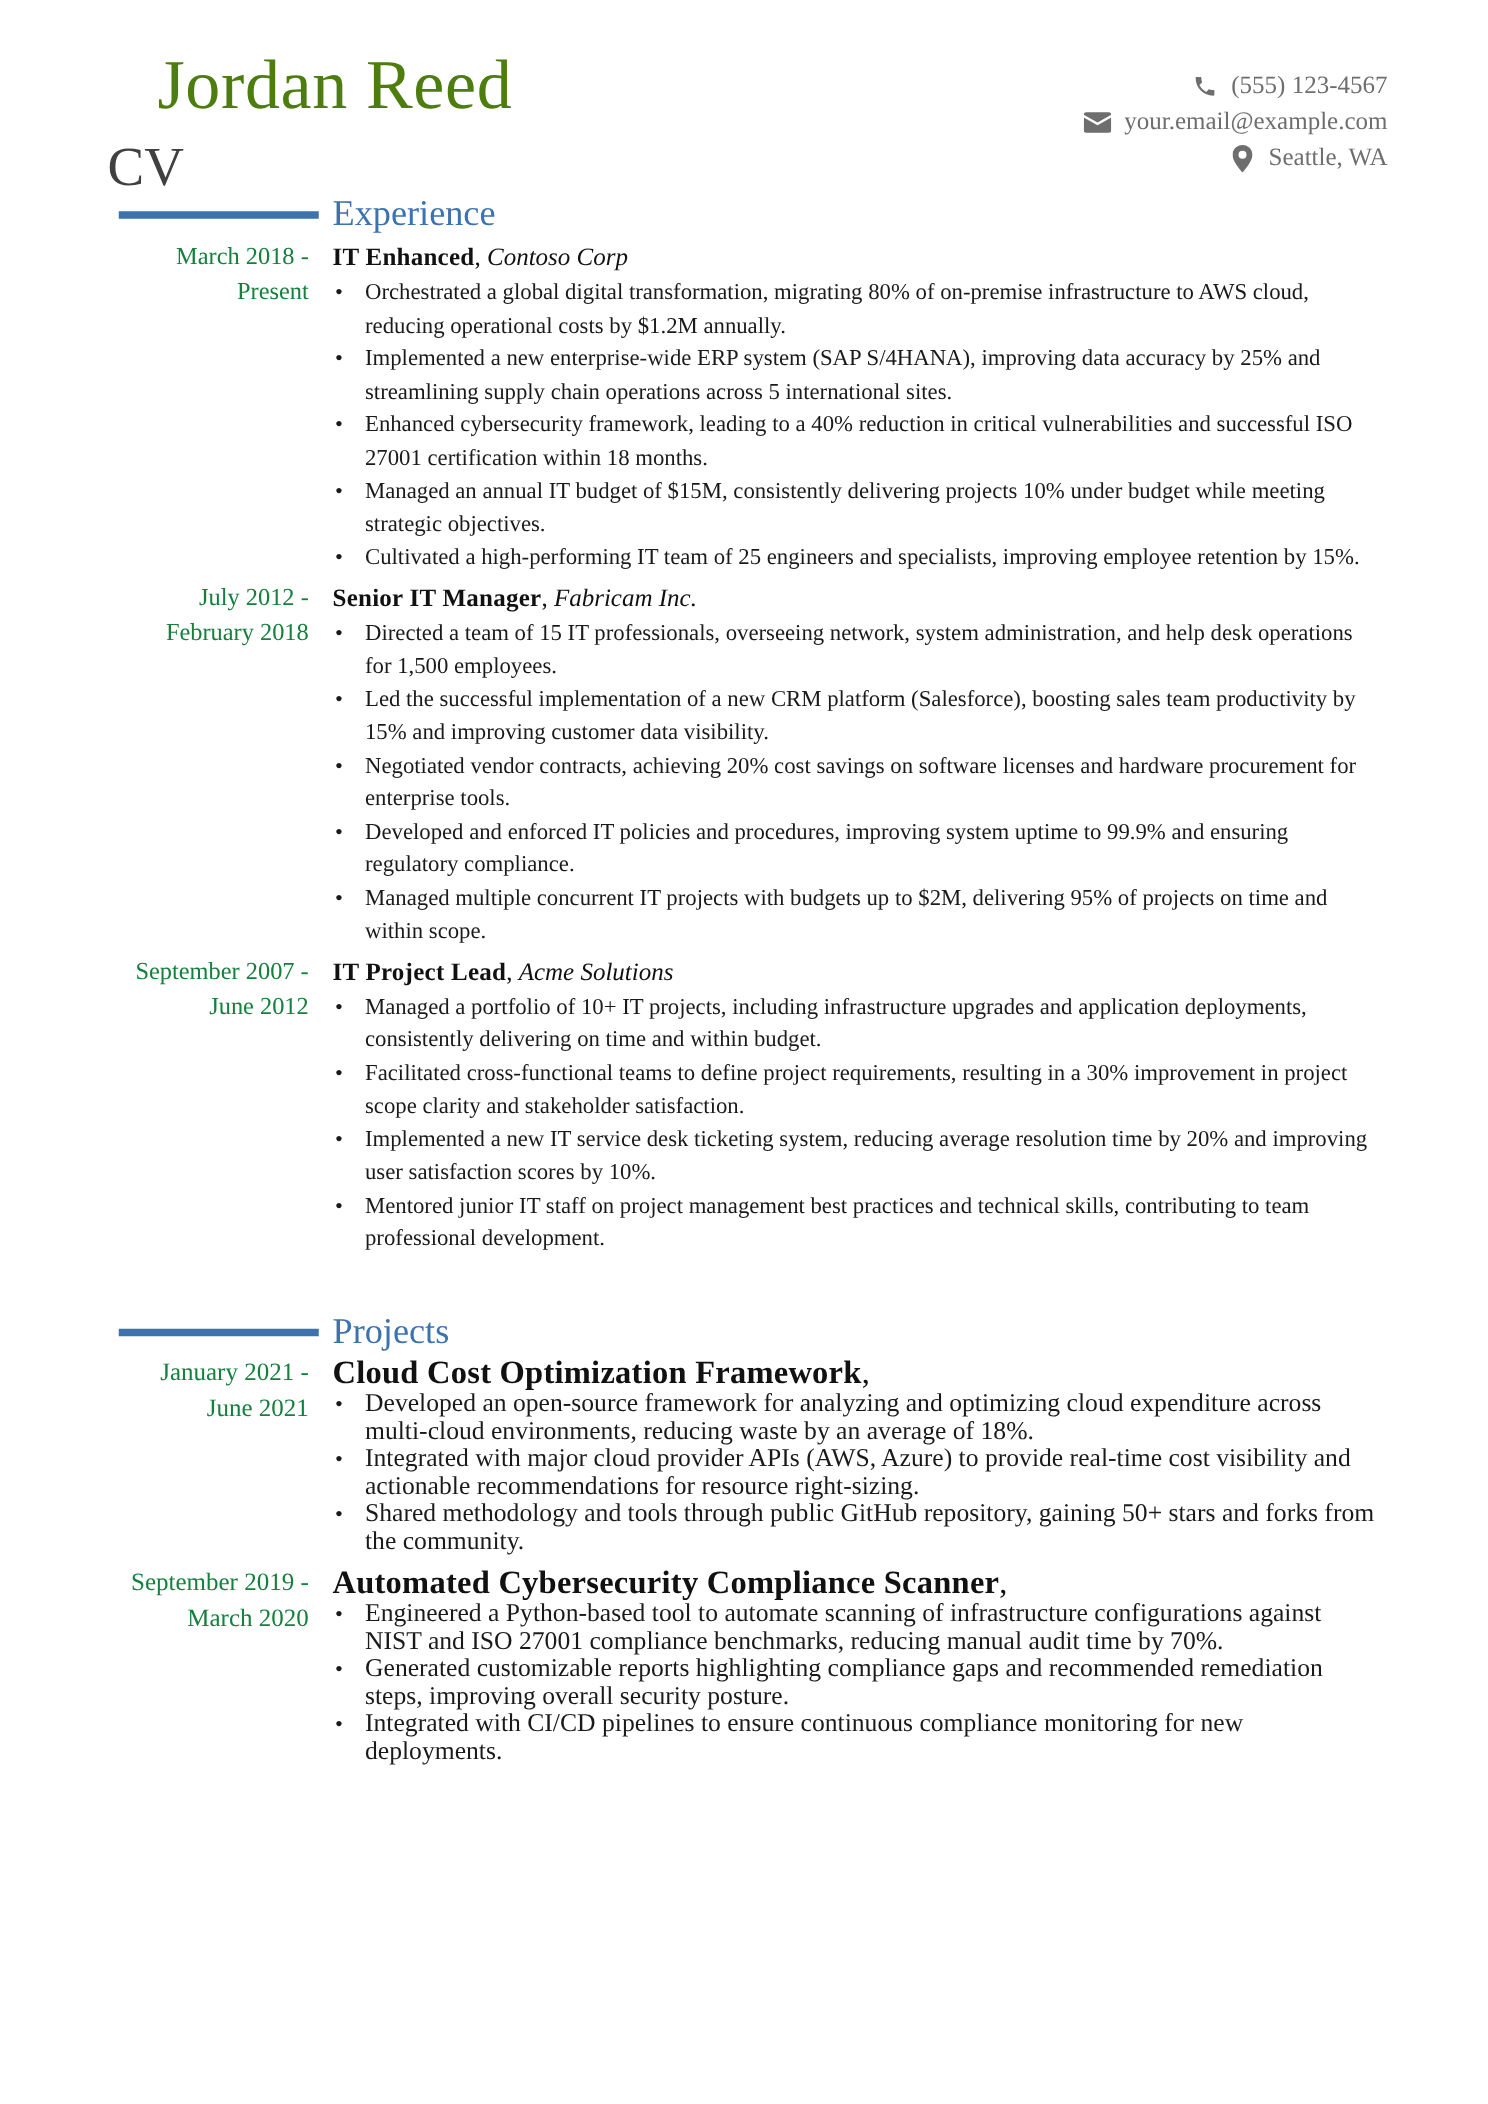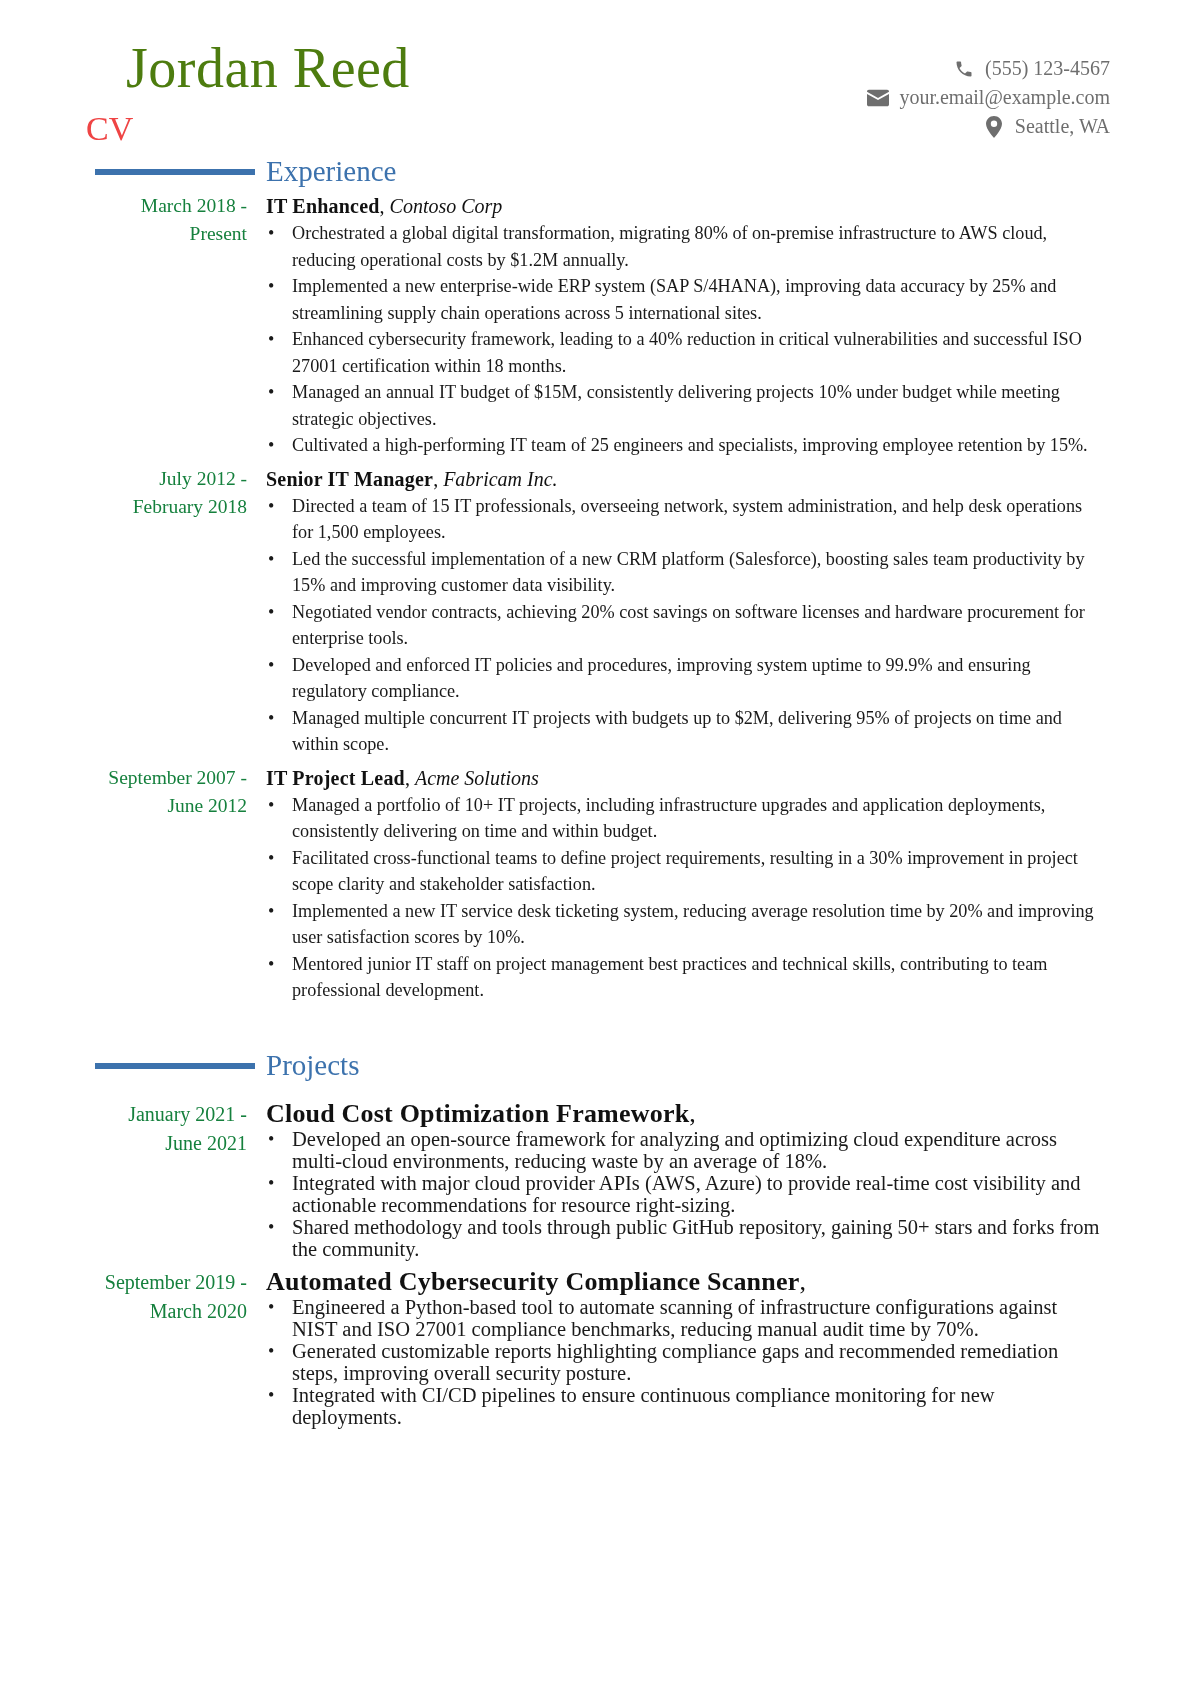--- a/index.html
+++ b/index.html
@@ -12,21 +12,21 @@
 
   
   .name {
     position: absolute; left: 86px; top: 40px;
     font-family: "Liberation Serif", serif;
     font-size: 56px; line-height: 1; color: #4d7c0f; letter-spacing: 0.5px; margin-left: 40px;
   }
   .subtitle {
     position: absolute; left: 86px; top: 112px;
     font-family: "Liberation Serif", serif;
-    font-size: 34px; line-height: 1; color: #ef4444;
+    font-size: 44px; line-height: 1; color: #404040;
   }
   .contact {
     position: absolute; right: 80px; top: 54px;
     text-align: left;
     font-family: "Liberation Serif", serif;
     font-size: 20px; color: #6e6e6e;
   }
   .contact-row {
     display: flex; justify-content: flex-end; align-items: center;
     height: 29px;
@@ -163,21 +163,21 @@
       </div>
     </div>
   </div>
 
   <div class="section proj" style="top:1050px;">
     <div class="section-head">
       <div class="section-bar"></div>
       <div class="section-title">Projects</div>
     </div>
 
-    <div class="entry" style="margin-top:16px;">
+    <div class="entry" style="margin-top:0;">
       <div class="entry-date">January 2021 - June 2021</div>
       <div class="entry-body">
         <div class="entry-title">
           <b>Cloud Cost Optimization Framework</b>,
         </div>
         <ul class="bullets">
           <li>Developed an open-source framework for analyzing and optimizing cloud expenditure across multi-cloud environments, reducing waste by an average of 18%.</li>
           <li>Integrated with major cloud provider APIs (AWS, Azure) to provide real-time cost visibility and actionable recommendations for resource right-sizing.</li>
           <li>Shared methodology and tools through public GitHub repository, gaining 50+ stars and forks from the community.</li>
         </ul>

